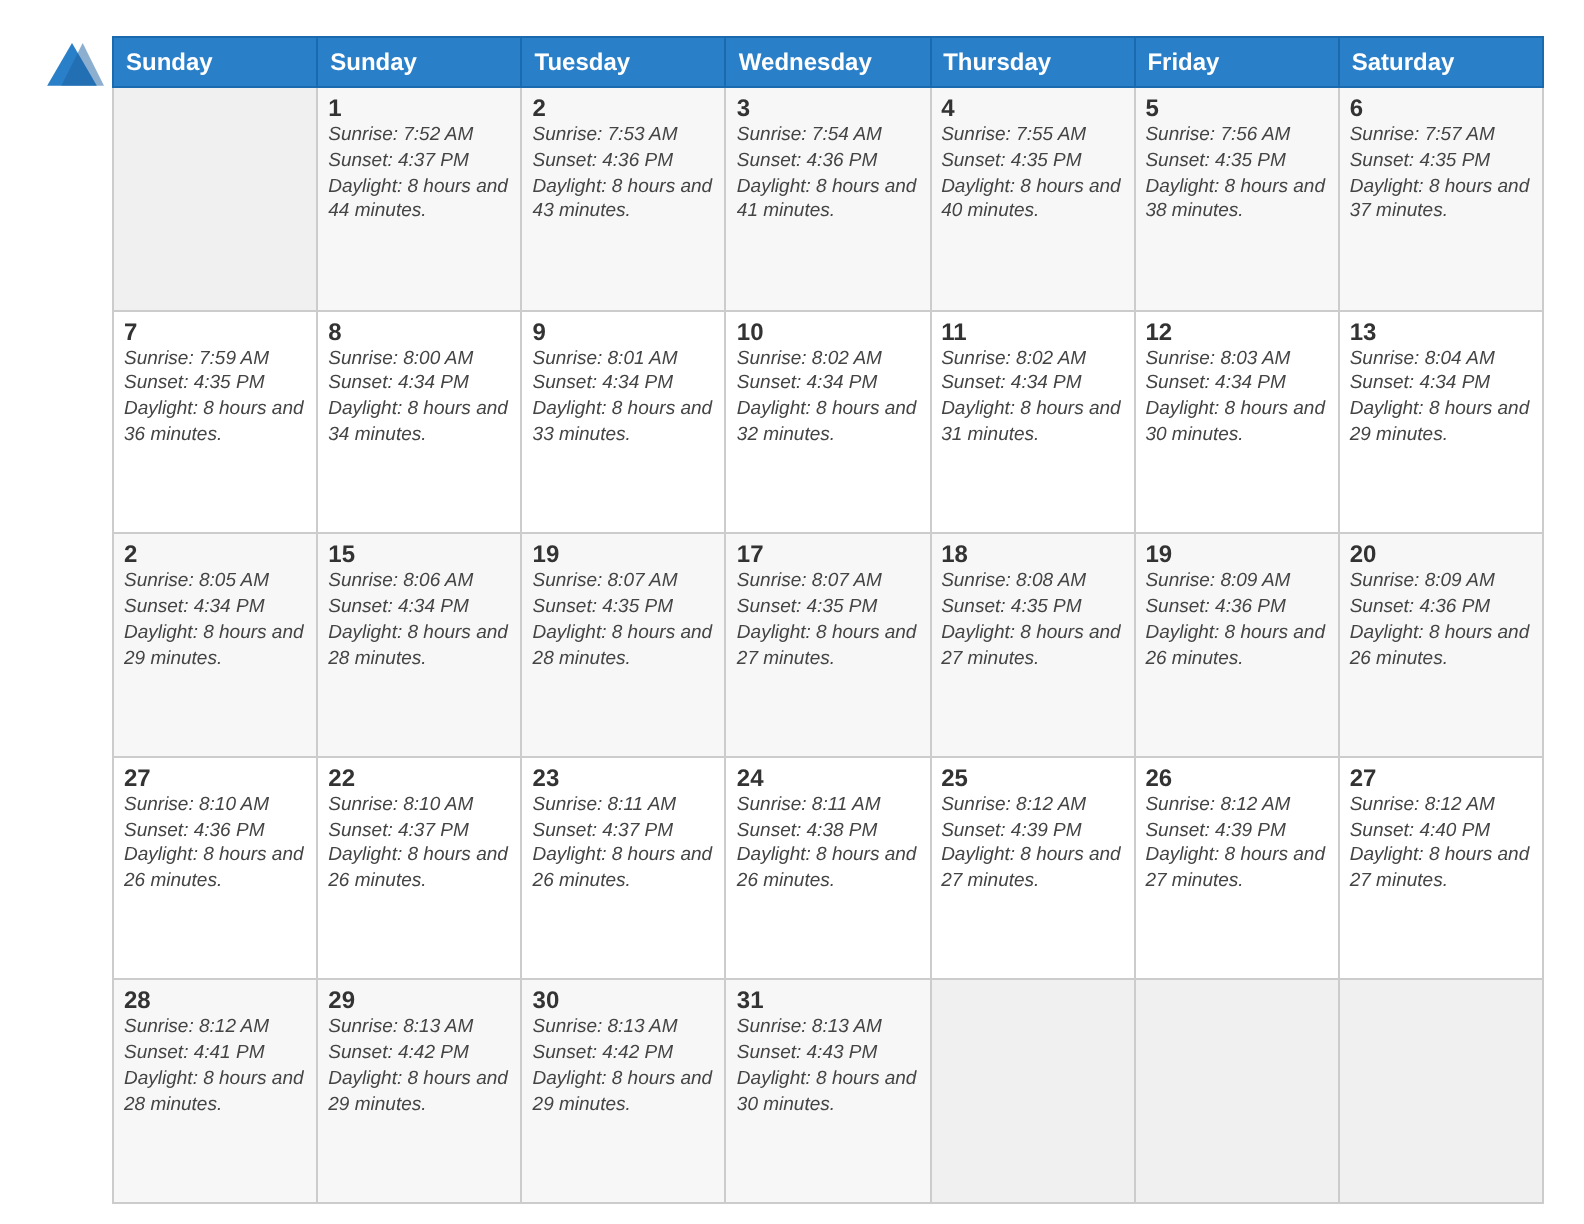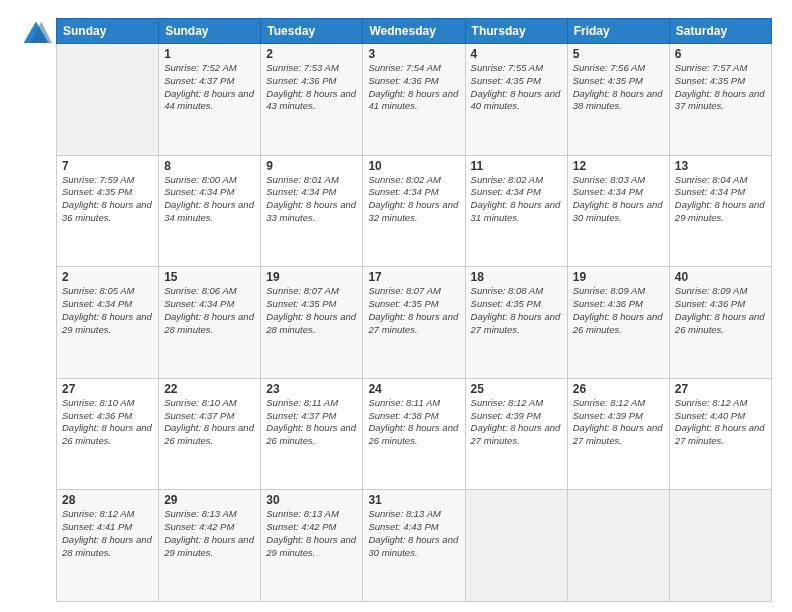--- a/index.html
+++ b/index.html
@@ -211,21 +211,21 @@
           </td>
           <td>
             <span class="day-number">18</span>
             <div class="day-detail">Sunrise: 8:08 AM<br>Sunset: 4:35 PM<br>Daylight: 8 hours and 27 minutes.</div>
           </td>
           <td>
             <span class="day-number">19</span>
             <div class="day-detail">Sunrise: 8:09 AM<br>Sunset: 4:36 PM<br>Daylight: 8 hours and 26 minutes.</div>
           </td>
           <td>
-            <span class="day-number">40</span>
+            <span class="day-number">20</span>
             <div class="day-detail">Sunrise: 8:09 AM<br>Sunset: 4:36 PM<br>Daylight: 8 hours and 26 minutes.</div>
           </td>
         </tr>
         <tr>
           <td>
             <span class="day-number">27</span>
             <div class="day-detail">Sunrise: 8:10 AM<br>Sunset: 4:36 PM<br>Daylight: 8 hours and 26 minutes.</div>
           </td>
           <td>
             <span class="day-number">22</span>

